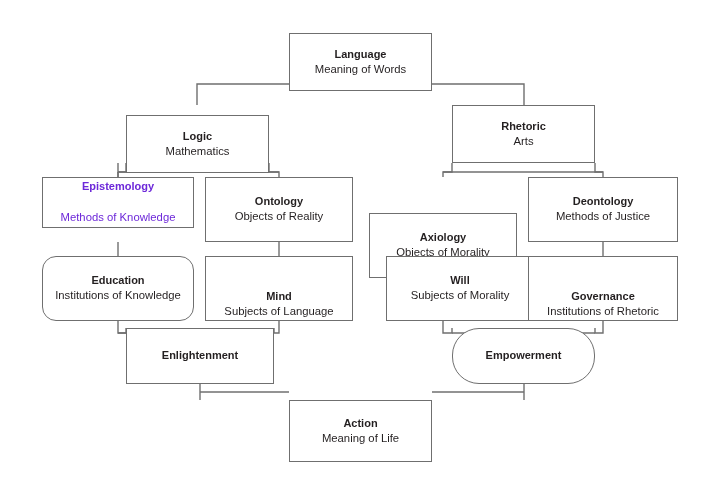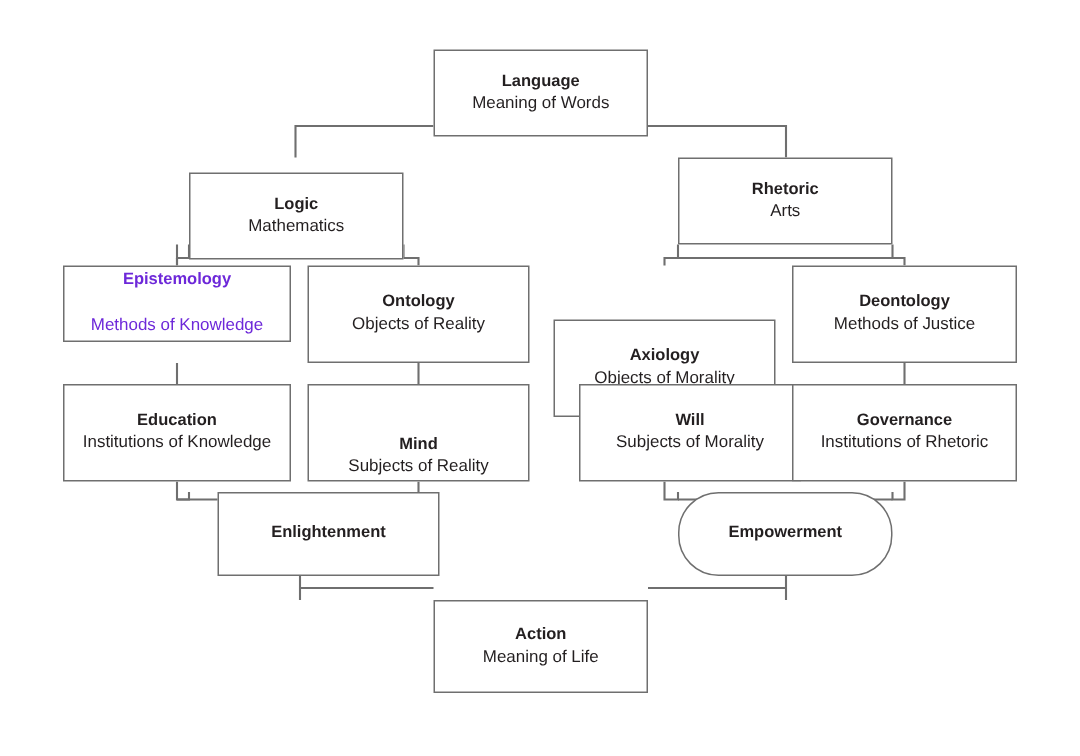--- a/index.html
+++ b/index.html
@@ -107,37 +107,37 @@
         <div class="l2">Objects of Reality</div>
       </div>
       <div class="node" style="left: 369px; top: 177px; width: 148px; height: 65px; border-color: rgb(111, 111, 111); color: rgb(35, 31, 32); margin-top: 36px;">
         <div class="l1">Axiology</div>
         <div class="l2">Objects of Morality</div>
       </div>
       <div class="node" style="left: 528px; top: 177px; width: 150px; height: 65px; border-color: rgb(111, 111, 111); color: rgb(35, 31, 32);">
         <div class="l1">Deontology</div>
         <div class="l2">Methods of Justice</div>
       </div>
-      <div class="node" style="left: 42px; top: 256px; width: 152px; height: 65px; border-color: rgb(111, 111, 111); color: rgb(35, 31, 32);">
+      <div class="node" style="left: 42px; top: 256px; width: 152px; height: 65px; border-color: rgb(111, 111, 111); color: rgb(35, 31, 32); border-radius: 14px;">
         <div class="l1">Education</div>
         <div class="l2">Institutions of Knowledge</div>
       </div>
       <div class="node" style="left: 205px; top: 256px; width: 148px; height: 65px; border-color: rgb(111, 111, 111); color: rgb(35, 31, 32); justify-content: flex-end;">
         <div class="l1">Mind</div>
-        <div class="l2">Subjects of Reality</div>
+        <div class="l2">Subjects of Language</div>
       </div>
       <div class="node" style="left: 386px; top: 256px; width: 148px; height: 65px; border-color: rgb(111, 111, 111); color: rgb(35, 31, 32);">
         <div class="l1">Will</div>
         <div class="l2">Subjects of Morality</div>
       </div>
-      <div class="node" style="left: 528px; top: 256px; width: 150px; height: 65px; border-color: rgb(111, 111, 111); color: rgb(35, 31, 32);">
+      <div class="node" style="left: 528px; top: 256px; width: 150px; height: 65px; border-color: rgb(111, 111, 111); color: rgb(35, 31, 32); justify-content: flex-end;">
         <div class="l1">Governance</div>
         <div class="l2">Institutions of Rhetoric</div>
       </div>
-      <div class="node" style="left: 126px; top: 328px; width: 148px; height: 56px; border-color: rgb(111, 111, 111); color: rgb(35, 31, 32); margin-left: 19px;">
+      <div class="node" style="left: 126px; top: 328px; width: 148px; height: 56px; border-color: rgb(111, 111, 111); color: rgb(35, 31, 32);">
         <div class="l1">Enlightenment</div>
       </div>
       <div class="node" style="left: 452px; top: 328px; width: 143px; height: 56px; border-color: rgb(111, 111, 111); color: rgb(35, 31, 32); border-radius: 27px;">
         <div class="l1">Empowerment</div>
       </div>
       <div class="node" style="left: 289px; top: 400px; width: 143px; height: 62px; border-color: rgb(111, 111, 111); color: rgb(35, 31, 32);">
         <div class="l1">Action</div>
         <div class="l2">Meaning of Life</div>
       </div>
     </div>

